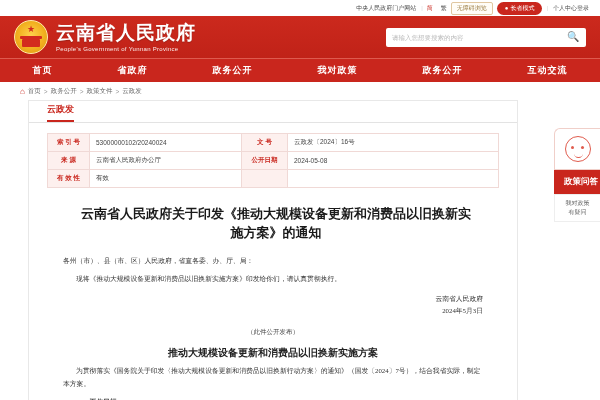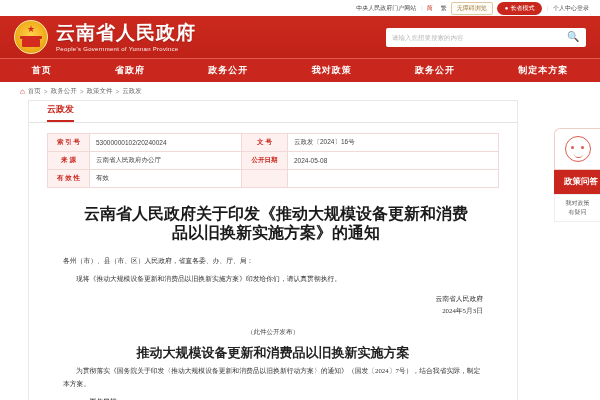--- a/index.html
+++ b/index.html
@@ -140,31 +140,31 @@
   }
   .meta .lbl { background:#fdf0ee; color:#c9261d; justify-content:center; font-weight:bold; border-right:1px solid #f0d9d6;}
   .meta .val { background:#fff; border-right:1px solid #f0d9d6; padding-left:6px; }
   .meta .val.last { border-right:0; }
 
   
   .doc-title {
     margin: 16px 46px 0 52px;
     text-align:center; color:#1a1a1a;
     font-family:"Liberation Serif", serif;
-    font-size:16px; font-weight:bold; line-height:19px;
+    font-size:13px; font-weight:bold; line-height:19px;
   }
 
   
   .doc-body { margin: 12px 34px 0 34px; font-size:6.8px; color:#333; line-height:13px;
     font-family:"Liberation Serif", serif; }
   .doc-body p { margin-bottom: 5px; }
   .indent { text-indent: 13px; }
   .sign { text-align:right; margin-top:8px; line-height:12px; }
   .sub-note { text-align:center; font-size:6.5px; color:#444; margin-top:8px; }
-  .attach-title { text-align:center; font-weight:bold; font-size:13px; margin-top:8px; color:#222;}
+  .attach-title { text-align:center; font-weight:bold; font-size:10px; margin-top:8px; color:#222;}
   .sec-head { font-weight:bold; margin-top:4px; }
 
   
   .float {
     position:absolute; right:0; top:128px; width:46px;
     z-index: 6;
   }
   .float .bubble {
     width:46px; height:42px; background:#fff;
     border:1px solid #f0cfc9; border-right:0;
@@ -230,21 +230,21 @@
     <span class="tb-sep">|</span>
     <span class="tb-item">个人中心登录</span>
   </div>
 
   <div class="nav">
     <span>首页</span>
     <span>省政府</span>
     <span>政务公开</span>
     <span>我对政策</span>
     <span>政务公开</span>
-    <span>制定本方案</span>
+    <span>互动交流</span>
   </div>
 
   <div class="crumb">
     <span class="home-ico">⌂</span>
     <a href="#">首页</a>
     <span class="sep">&gt;</span>
     <a href="#">政务公开</a>
     <span class="sep">&gt;</span>
     <a href="#">政策文件</a>
     <span class="sep">&gt;</span>

